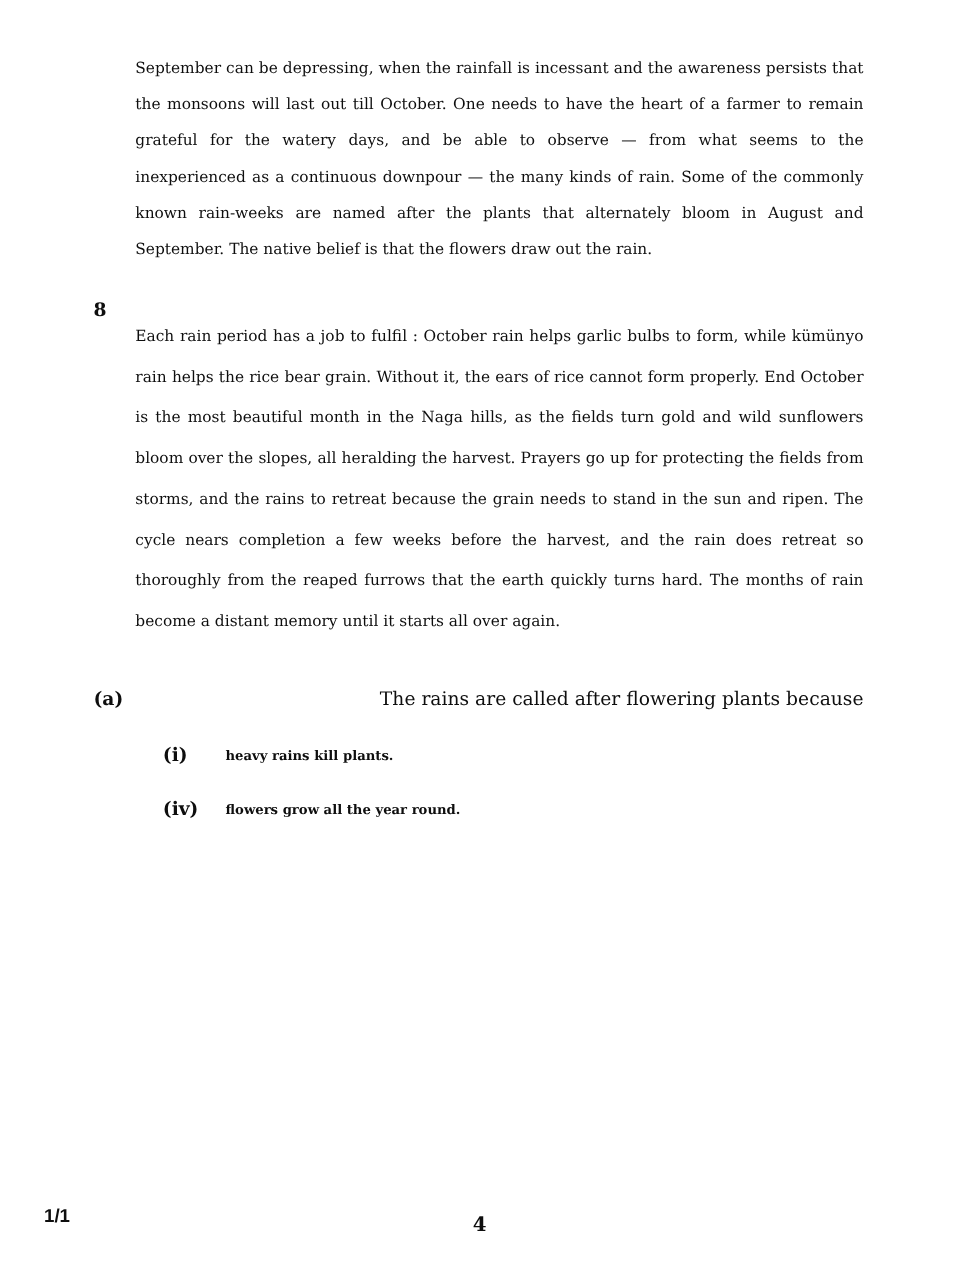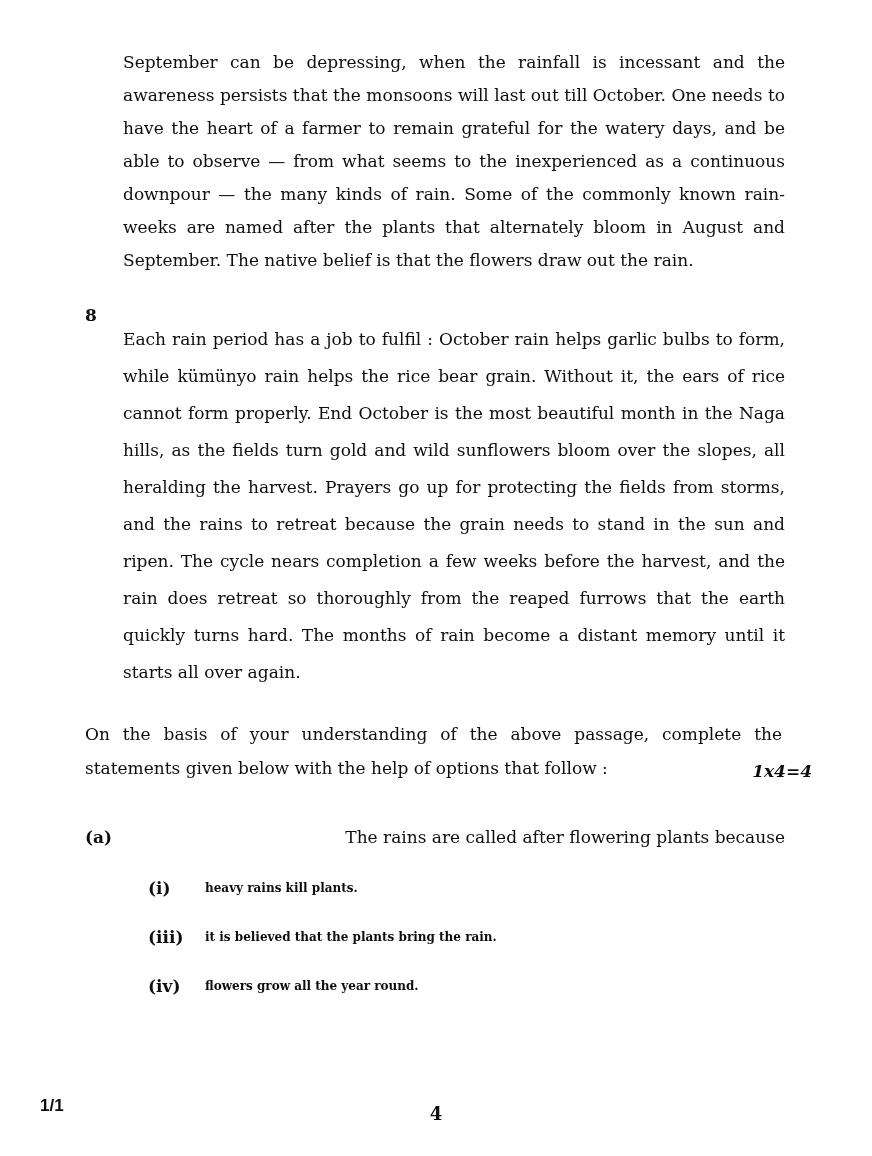--- a/index.html
+++ b/index.html
@@ -32,21 +32,21 @@
   .para-num {
     flex: 0 0 38px;
     width: 38px;
     font-weight: bold;
     font-size: 17px;
     line-height: 33px;
   }
   .para-text {
     flex: 1;
     text-align: justify;
-    font-size: 17px;
+    font-size: 14px;
     line-height: 33px;
   }
   .para-8 .para-num { line-height: 37px; }
   .para-8 .para-text { line-height: 37px; margin-top: 24px; }
 
   
   .instruction {
     position: relative;
     width: 727px;
     margin-top: 26px;
@@ -128,39 +128,31 @@
     <section class="para para-7">
       <div class="para-num"></div>
       <p class="para-text">September can be depressing, when the rainfall is incessant and the awareness persists that the monsoons will last out till October. One needs to have the heart of a farmer to remain grateful for the watery days, and be able to observe — from what seems to the inexperienced as a continuous downpour — the many kinds of rain. Some of the commonly known rain-weeks are named after the plants that alternately bloom in August and September. The native belief is that the flowers draw out the rain.</p>
     </section>
 
     <section class="para para-8">
       <div class="para-num">8</div>
       <p class="para-text">Each rain period has a job to fulfil : October rain helps garlic bulbs to form, while kümünyo rain helps the rice bear grain. Without it, the ears of rice cannot form properly. End October is the most beautiful month in the Naga hills, as the fields turn gold and wild sunflowers bloom over the slopes, all heralding the harvest. Prayers go up for protecting the fields from storms, and the rains to retreat because the grain needs to stand in the sun and ripen. The cycle nears completion a few weeks before the harvest, and the rain does retreat so thoroughly from the reaped furrows that the earth quickly turns hard. The months of rain become a distant memory until it starts all over again.</p>
     </section>
 
-    <section class="instruction">
-      <p class="instruction-text">On the basis of your understanding of the above passage, complete the statements given below with the help of options that follow :</p>
-      <span class="marks">1x4=4</span>
-    </section>
 
     <section class="question">
       <div class="q-row">
         <div class="q-label">(a)</div>
         <p class="q-text">The rains are called after flowering plants because</p>
       </div>
 
       <div class="options">
         <div class="option">
           <span class="opt-label">(i)</span>
           <span class="opt-text">heavy rains kill plants.</span>
-        </div>
-        <div class="option">
-          <span class="opt-label">(iii)</span>
-          <span class="opt-text">it is believed that the plants bring the rain.</span>
         </div>
         <div class="option">
           <span class="opt-label">(iv)</span>
           <span class="opt-text">flowers grow all the year round.</span>
         </div>
       </div>
     </section>
 
   </main>
 

